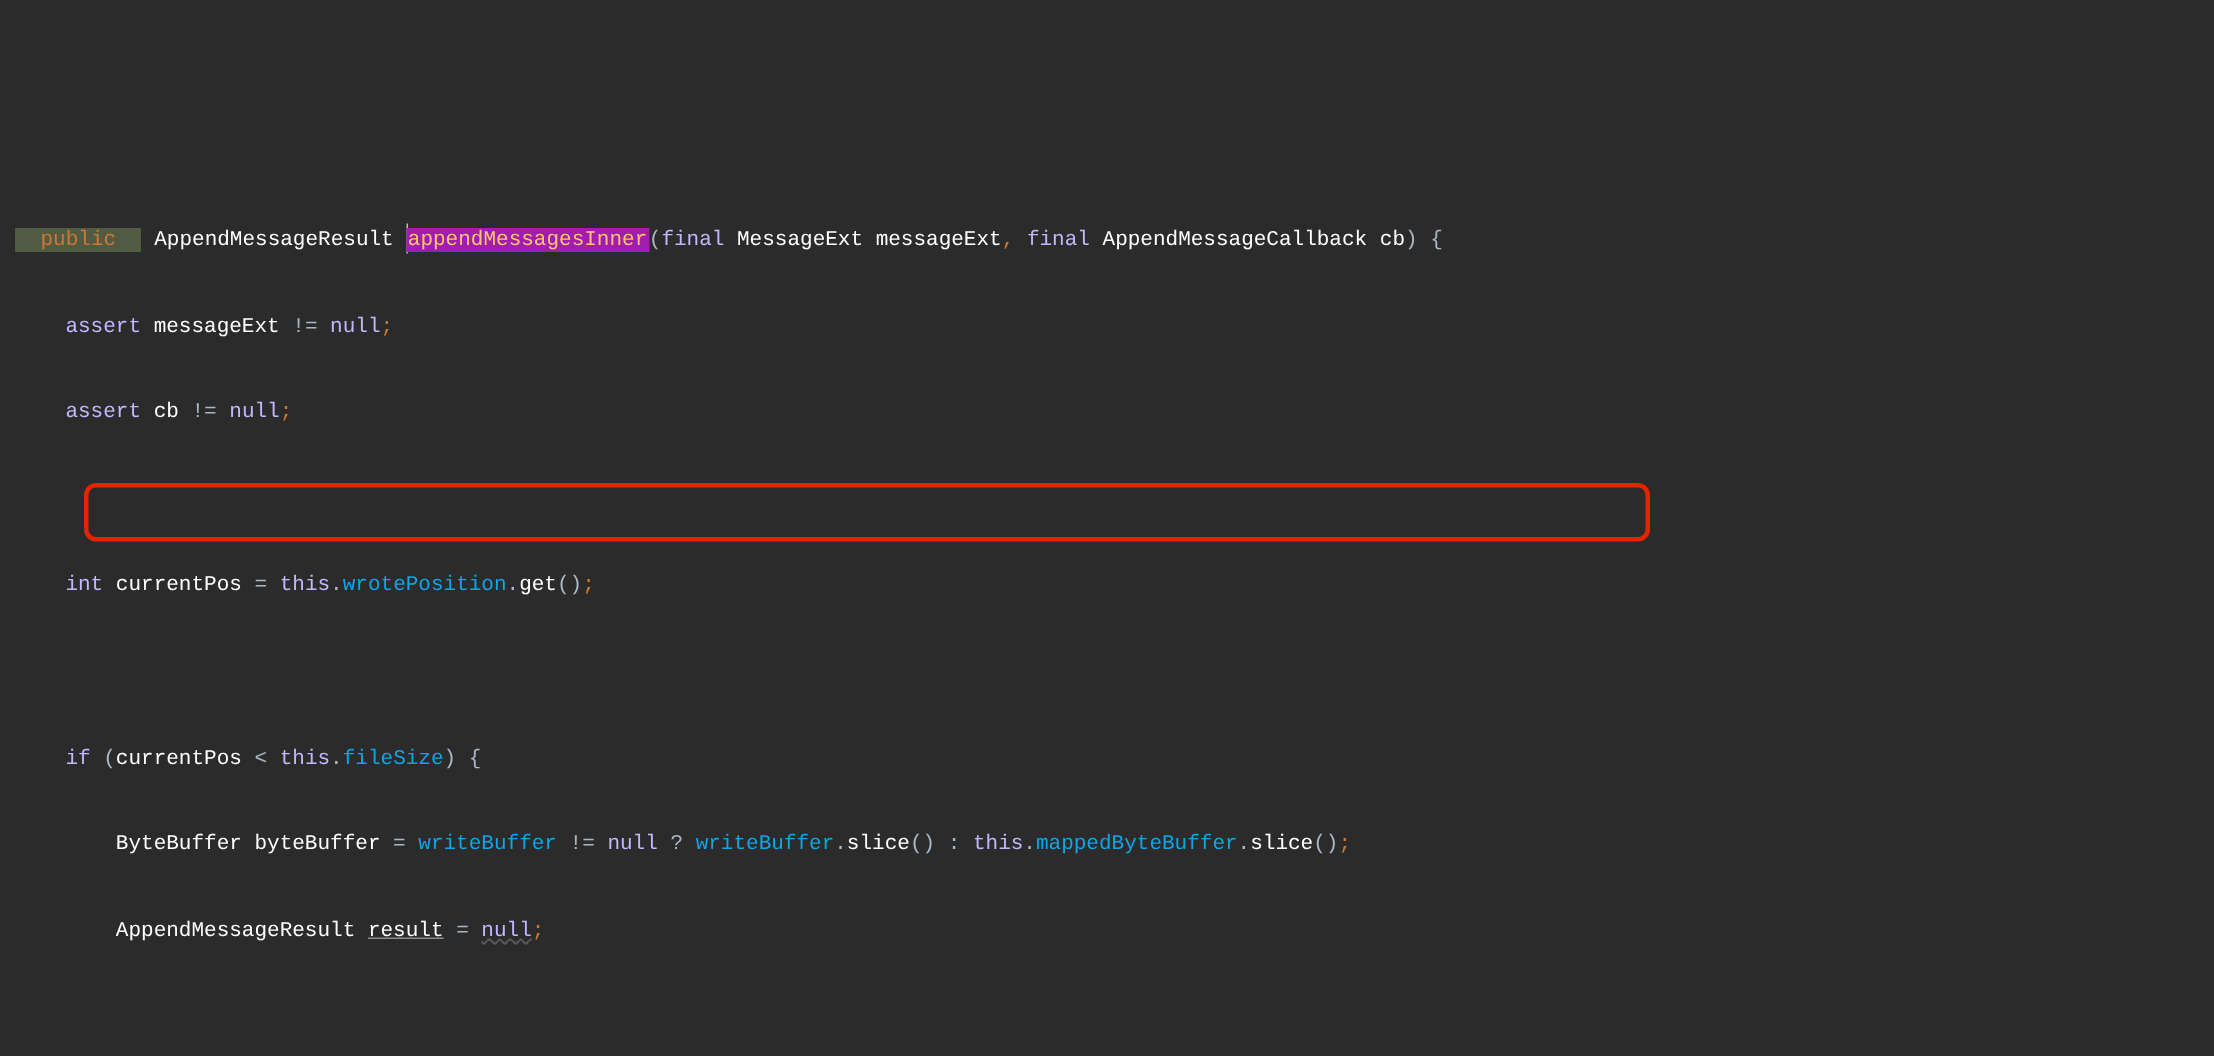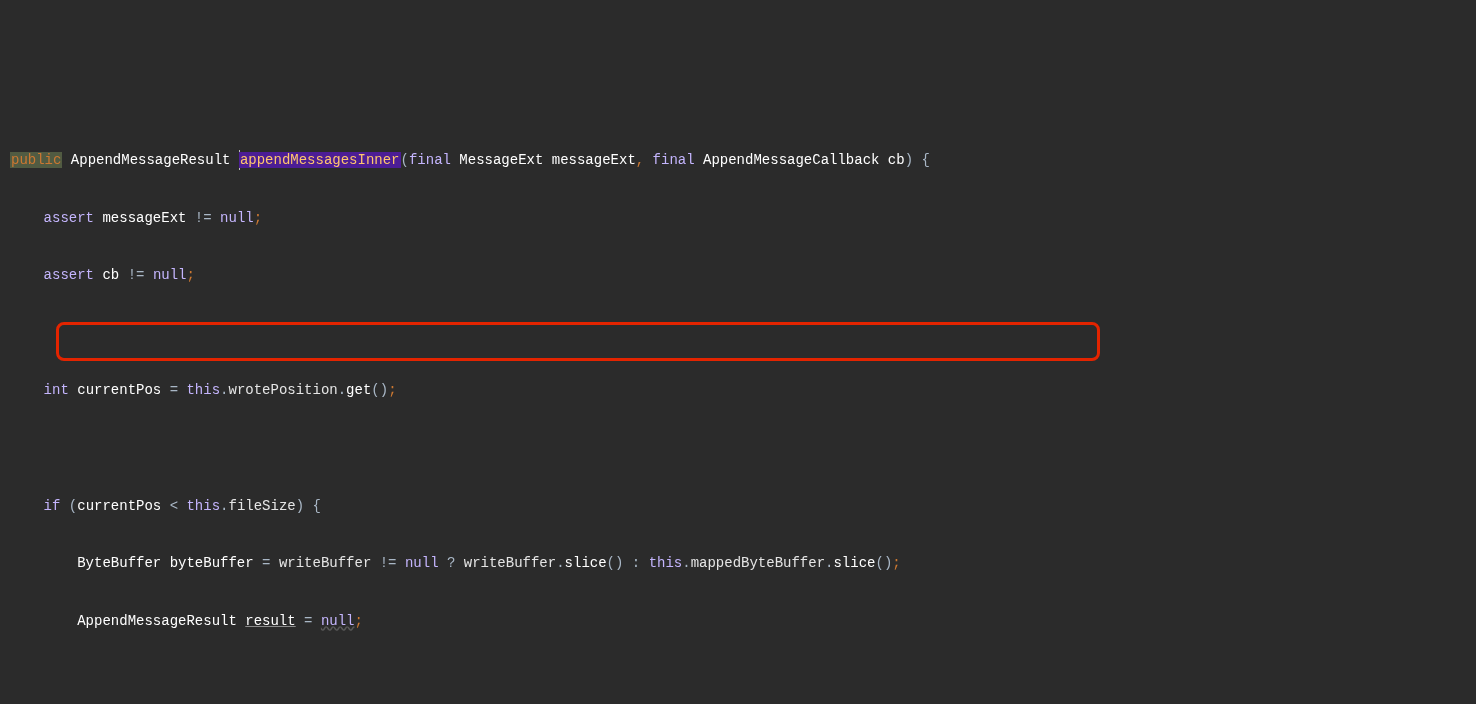--- a/index.html
+++ b/index.html
@@ -9,24 +9,24 @@
     font-size: 14px;
     line-height: 28.8px;
     color: #a9b7c6;
     white-space: pre;
     overflow-x: auto;
     padding: 2px 0;
     width: 1476px;
   }
   .line { display: block; padding-left: 10px; position: relative; }
   .kw { color: #c4b5fd; }
-  .kw-hl { color: #cc7832; background: #515b42; padding: 0 1px; }
-  .method-hl { color: #ffc66d; background: #4c1d95; padding: 0 1px; }
+  .kw-hl { color: #cc7832; background: #515b42; padding: 0 17px; }
+  .method-hl { color: #ffc66d; background: #a21caf; padding: 0 1px; }
   .ident { color: #ffffff; }
-  .field { color: #e5e5e5; }
+  .field { color: #0ea5e9; }
   .underline { text-decoration: underline; text-decoration-style: wavy; text-decoration-color: #585858; }
   .underline2 { text-decoration: underline; text-decoration-color: #8c8c8c; }
   .op { color: #a9b7c6; }
   .paren { color: #a9b7c6; }
   .brace { color: #a9b7c6; }
   .semicolon { color: #cc7832; }
   .red-box {
     position: absolute;
     border: 3px solid #e32400;
     border-radius: 8px;

